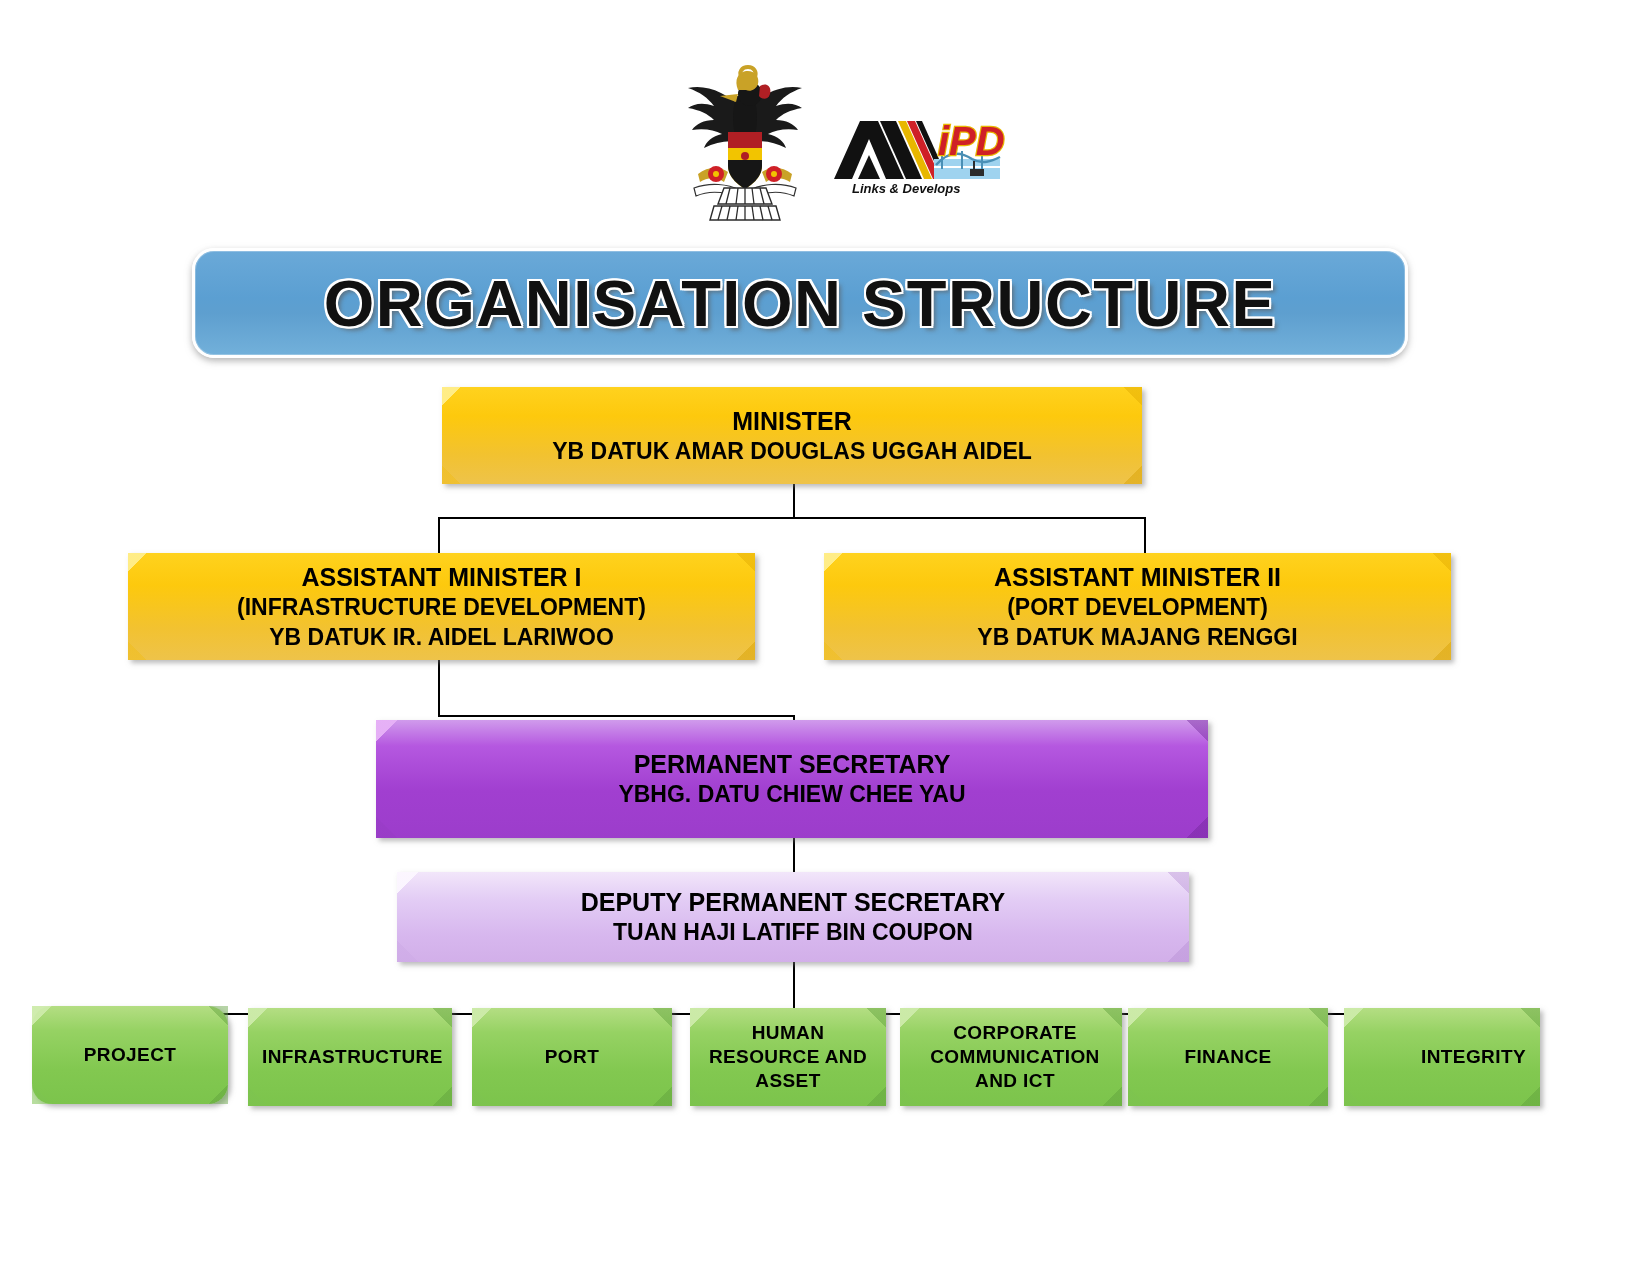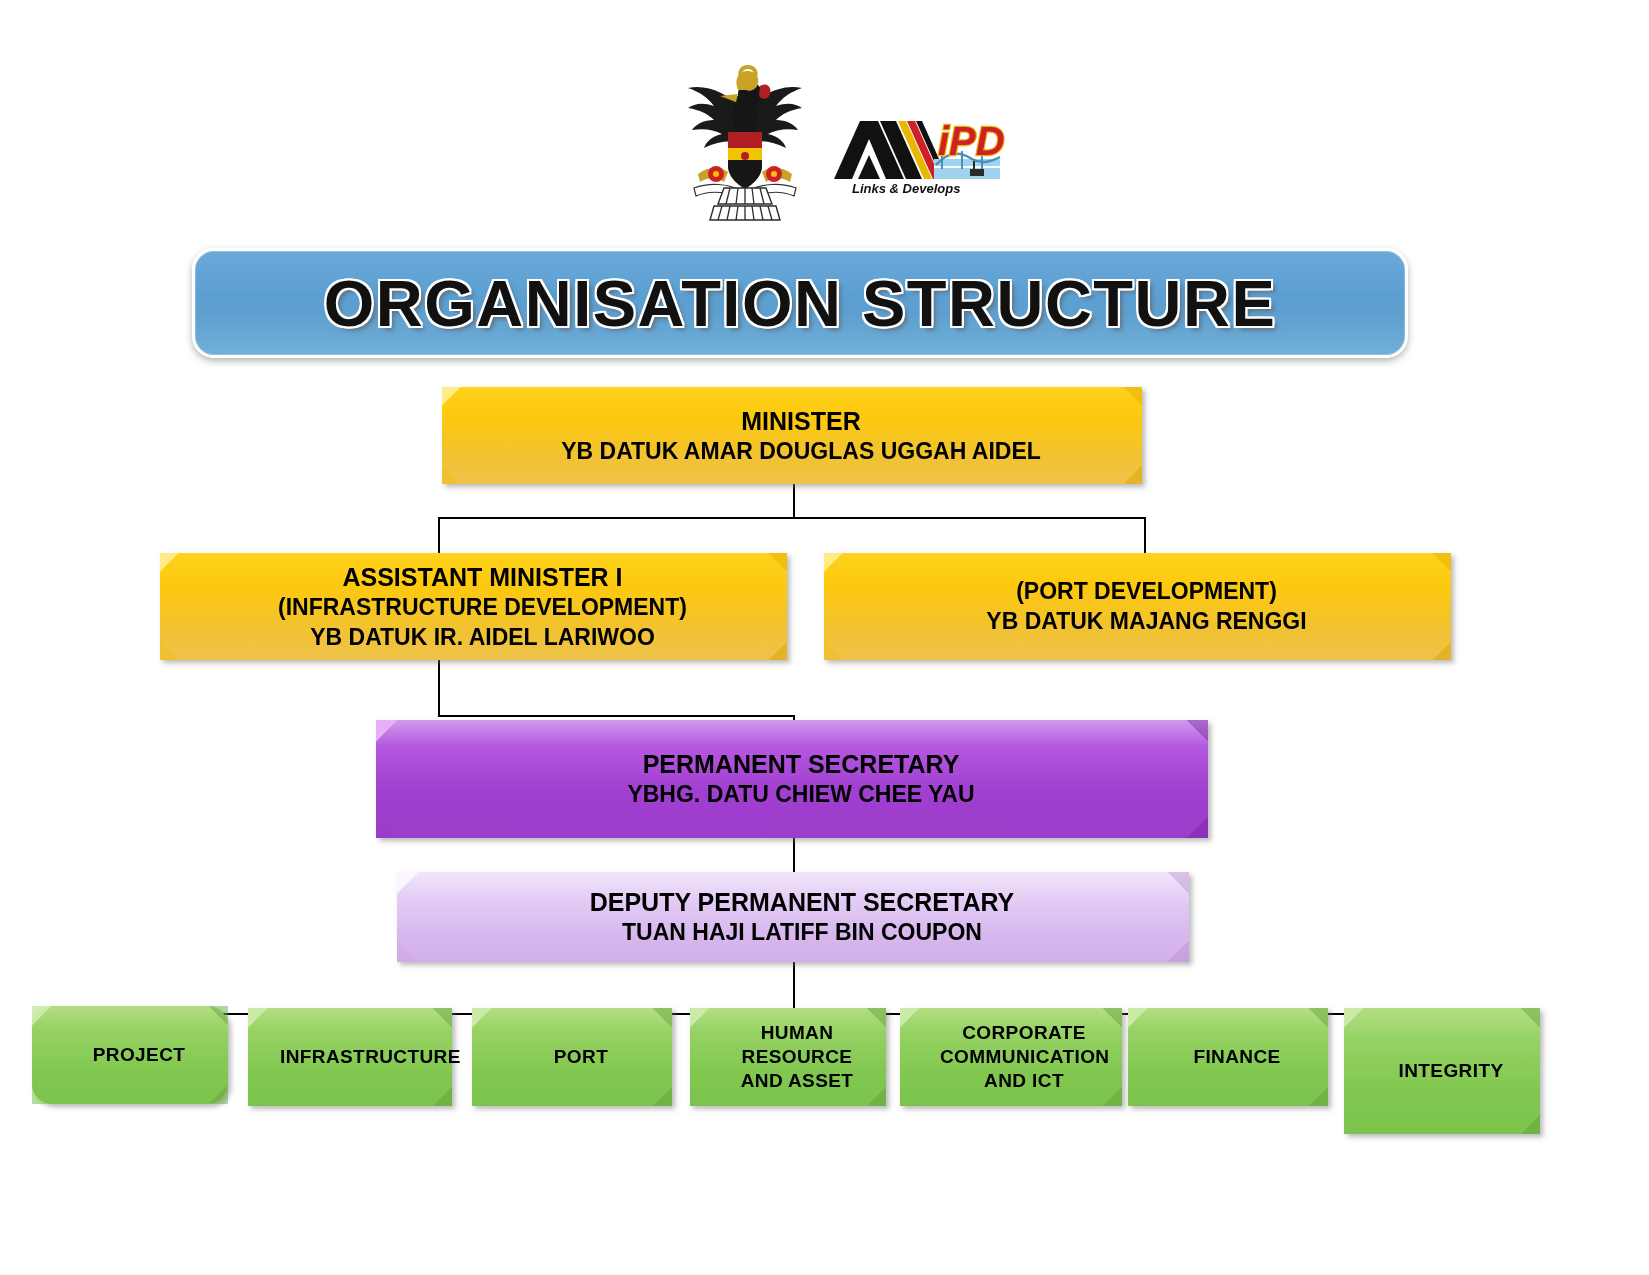--- a/index.html
+++ b/index.html
@@ -76,21 +76,20 @@
     position: absolute;
     box-sizing: border-box;
     display: flex;
     flex-direction: column;
     align-items: center;
     justify-content: center;
     text-align: center;
     color: #000000;
     font-weight: bold;
     line-height: 1.28;
-    padding-left: 18px;
   }
   .node .lines {
     position: relative;
     z-index: 3;
     width: 100%;
     padding: 0 14px;
     box-sizing: border-box;
   }
   
   .bevel::before {
@@ -280,30 +279,31 @@
   <div class="conn conn-v" style="left:1228px; top:1013px; height:36px;"></div>
   <div class="conn conn-v" style="left:1440px; top:1013px; height:36px;"></div>
 
   <div class="node gold bevel" style="left:442px; top:387px; width:700px; height:97px;">
     <div class="lines">
       <div class="title-line">MINISTER</div>
       <div class="name-line">YB DATUK AMAR DOUGLAS UGGAH AIDEL</div>
     </div>
   </div>
 
-  <div class="node gold bevel" style="left:128px; top:553px; width:627px; height:107px;margin-left:32px;">
+  <div class="node gold bevel" style="left:128px; top:553px; width:627px; height:107px;">
     <div class="lines">
       <div class="title-line">ASSISTANT MINISTER I</div>
       <div class="sub-line">(INFRASTRUCTURE DEVELOPMENT)</div>
       <div class="name-line">YB DATUK IR. AIDEL LARIWOO</div>
     </div>
   </div>
 
   <div class="node gold bevel" style="left:824px; top:553px; width:627px; height:107px;">
     <div class="lines">
+      <div class="title-line">ASSISTANT MINISTER II</div>
       <div class="sub-line">(PORT DEVELOPMENT)</div>
       <div class="name-line">YB DATUK MAJANG RENGGI</div>
     </div>
   </div>
 
   <div class="node purple bevel" style="left:376px; top:720px; width:832px; height:118px;">
     <div class="lines">
       <div class="title-line">PERMANENT SECRETARY</div>
       <div class="name-line">YBHG. DATU CHIEW CHEE YAU</div>
     </div>
@@ -345,19 +345,19 @@
       <div class="dept-line" style="text-align:center;">CORPORATE COMMUNICATION AND ICT</div>
     </div>
   </div>
 
   <div class="node green bevel" style="left:1128px; top:1008px; width:200px; height:98px;">
     <div class="lines">
       <div class="dept-line">FINANCE</div>
     </div>
   </div>
 
-  <div class="node green bevel" style="left:1344px; top:1008px; width:196px; height:126px;">
+  <div class="node green bevel" style="left:1344px; top:1008px; width:196px; height:98px;text-align:right;">
     <div class="lines">
       <div class="dept-line">INTEGRITY</div>
     </div>
   </div>
 
 </div>
 
 </body></html>

